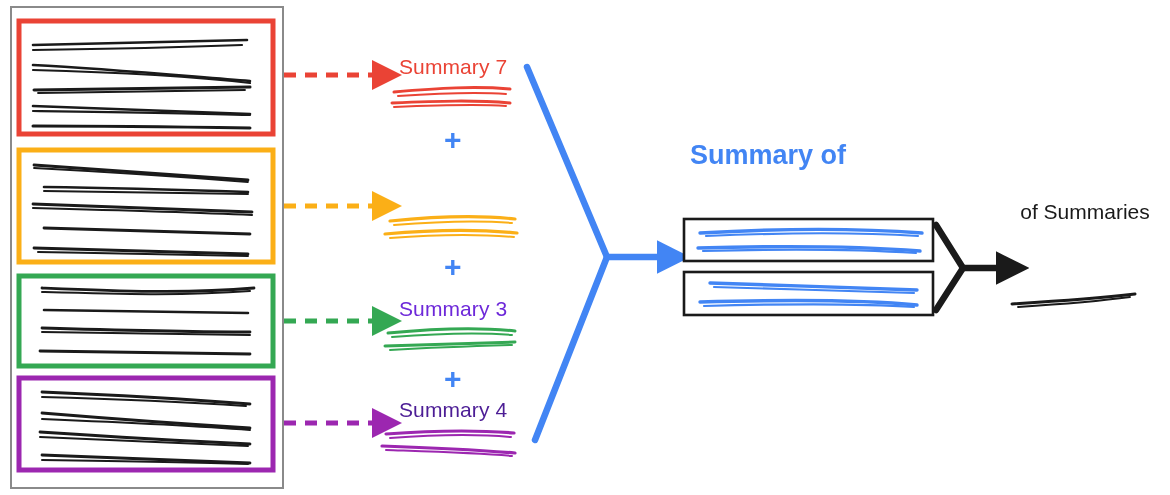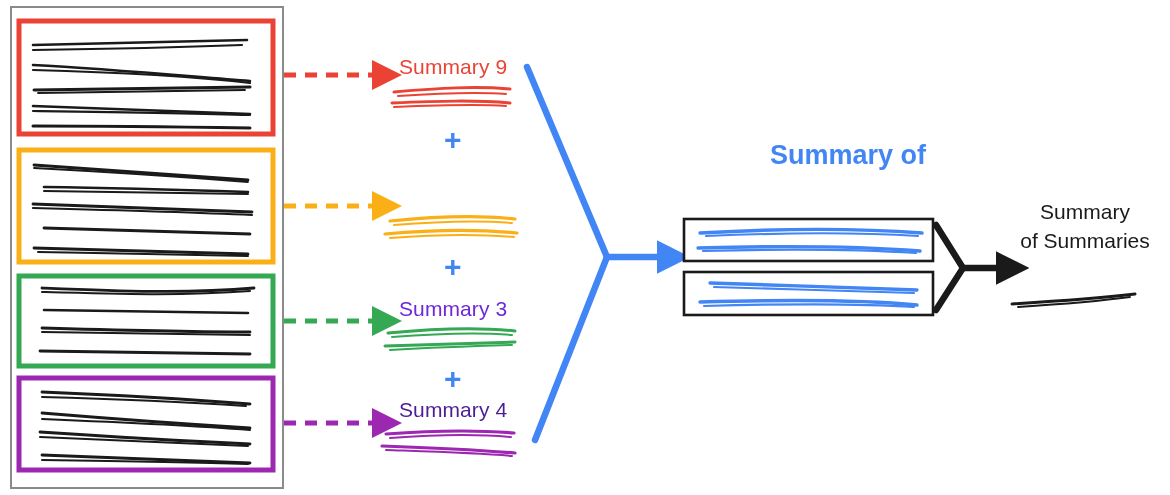--- a/index.html
+++ b/index.html
@@ -6,21 +6,21 @@
   body{
     width:1170px;height:495px;
     font-family:"Liberation Sans", sans-serif;
     overflow:hidden;
     position:relative;
   }
   #stage{position:absolute;left:0;top:0;width:1170px;height:495px;}
   #stage svg{position:absolute;left:0;top:0;width:1170px;height:495px;}
   .lbl{position:absolute;white-space:nowrap;}
   .sum-label{font-size:21px;font-weight:400;letter-spacing:.1px;}
-  .sos-title{font-size:27px;font-weight:700;color:#4285F4;line-height:34px;text-align:right;}
+  .sos-title{font-size:27px;font-weight:700;color:#4285F4;line-height:34px;text-align:left;}
   .final-title{font-size:21px;font-weight:400;color:#1a1a1a;line-height:29px;text-align:center;}
 </style>
 </head>
 <body>
 
 <div id="stage">
 
   <svg viewBox="0 0 1170 495">
     <defs>
       <marker id="ahRed" markerWidth="6" markerHeight="6" refX="1.2" refY="3" orient="auto">
@@ -149,33 +149,32 @@
       <path d="M936,310 L963,268"></path>
     </g>
     <path d="M963,268 L1002,268" stroke="#1a1a1a" stroke-width="6.5" fill="none" stroke-linecap="round" marker-end="url(#ahBlack)"></path>
 
     <g stroke="#1a1a1a" fill="none" stroke-linecap="round">
       <path d="M1012,304 C1060,301 1100,298 1135,294" stroke-width="3"></path>
       <path d="M1018,307 C1064,304 1100,301 1130,297" stroke-width="1.8"></path>
     </g>
   </svg>
 
-  <div class="lbl sum-label" style="left:399px;top:55px;color:#EA4335;">Summary 9</div>
+  <div class="lbl sum-label" style="left:399px;top:55px;color:#EA4335;">Summary 7</div>
 
 
   <div class="lbl sum-label" style="left:399px;top:297px;color:#6d28d9;">Summary 3</div>
 
   <div class="lbl sum-label" style="left:399px;top:398px;color:#4c1d95;">Summary 4</div>
 
   <div class="lbl" style="left:444px;top:123px;color:#4285F4;font-size:30px;font-weight:700;">+</div>
   <div class="lbl" style="left:444px;top:250px;color:#4285F4;font-size:30px;font-weight:700;">+</div>
   <div class="lbl" style="left:444px;top:362px;color:#4285F4;font-size:30px;font-weight:700;">+</div>
 
   <div class="lbl sos-title" style="left:690px;top:138px;width:236px;">
     <div>Summary of</div>
   </div>
 
   <div class="lbl final-title" style="left:1010px;top:197px;width:150px;">
-    <div>Summary</div>
     <div>of Summaries</div>
   </div>
 
 </div>
 
 </body></html>

